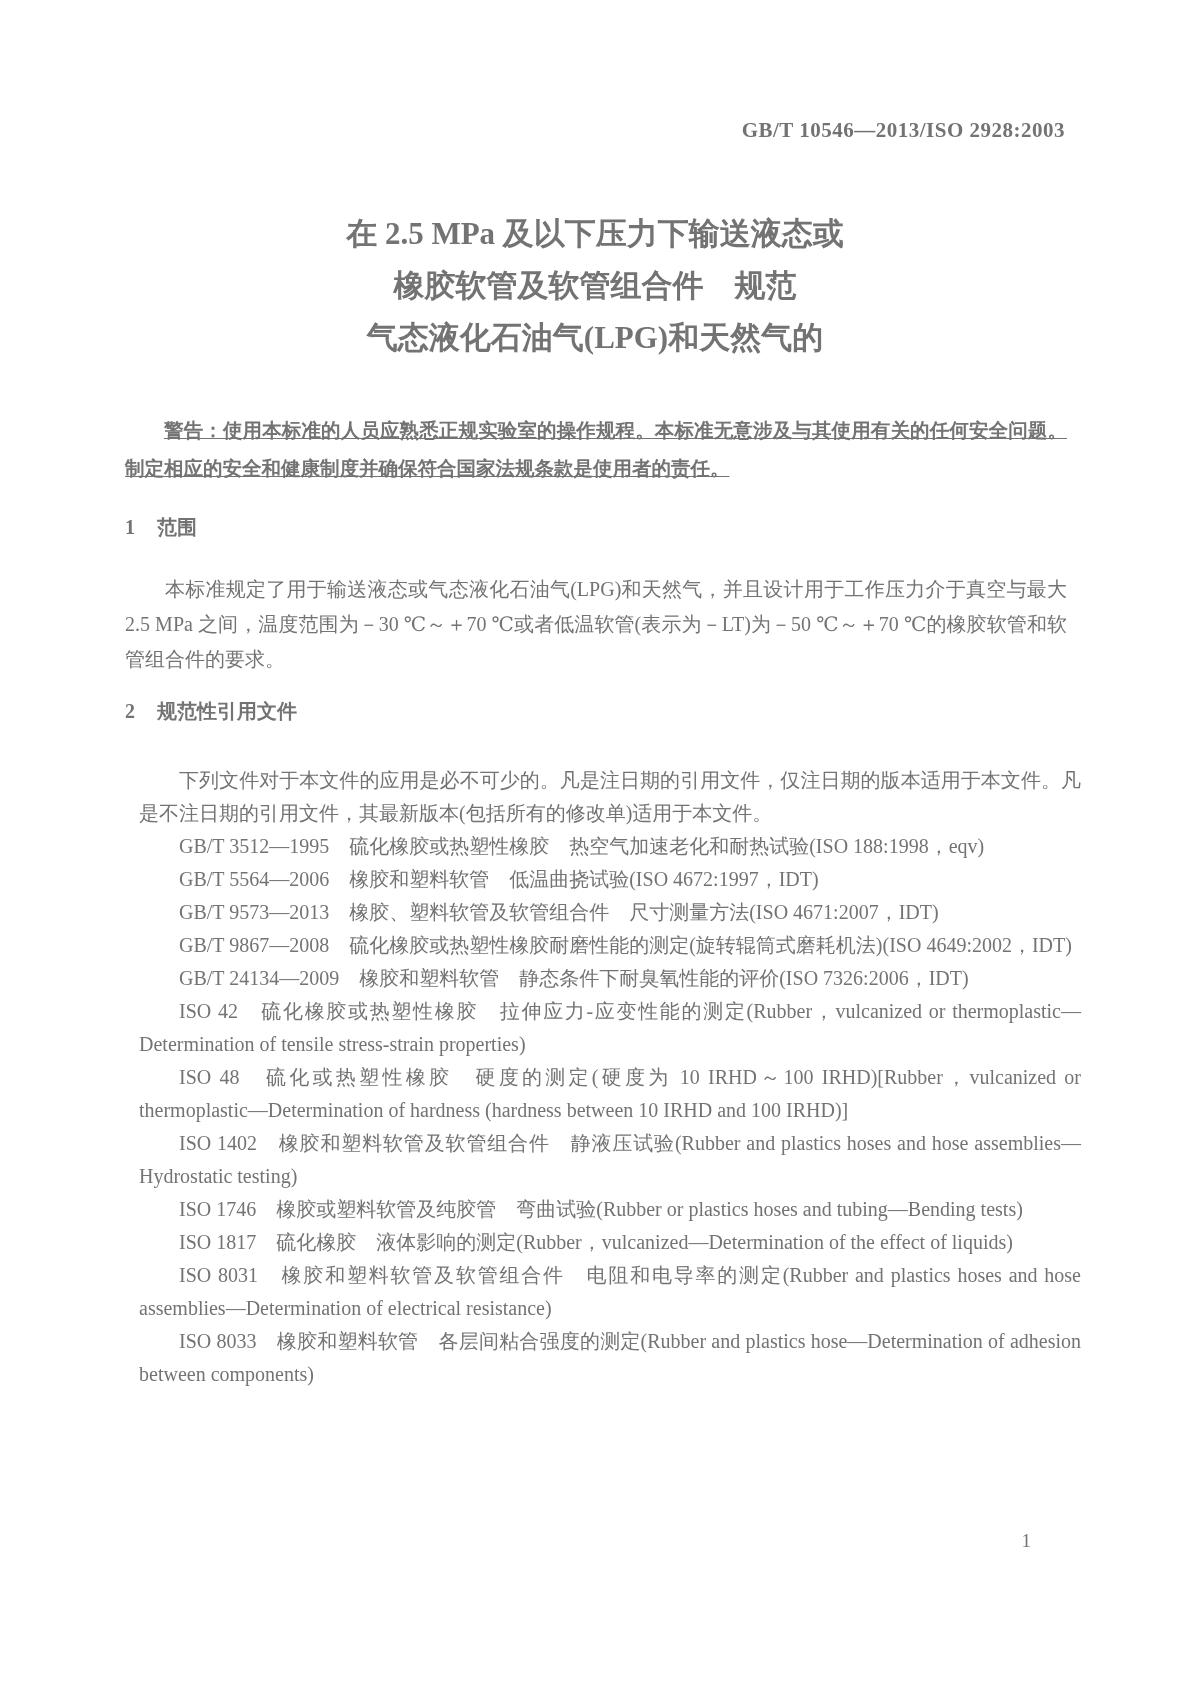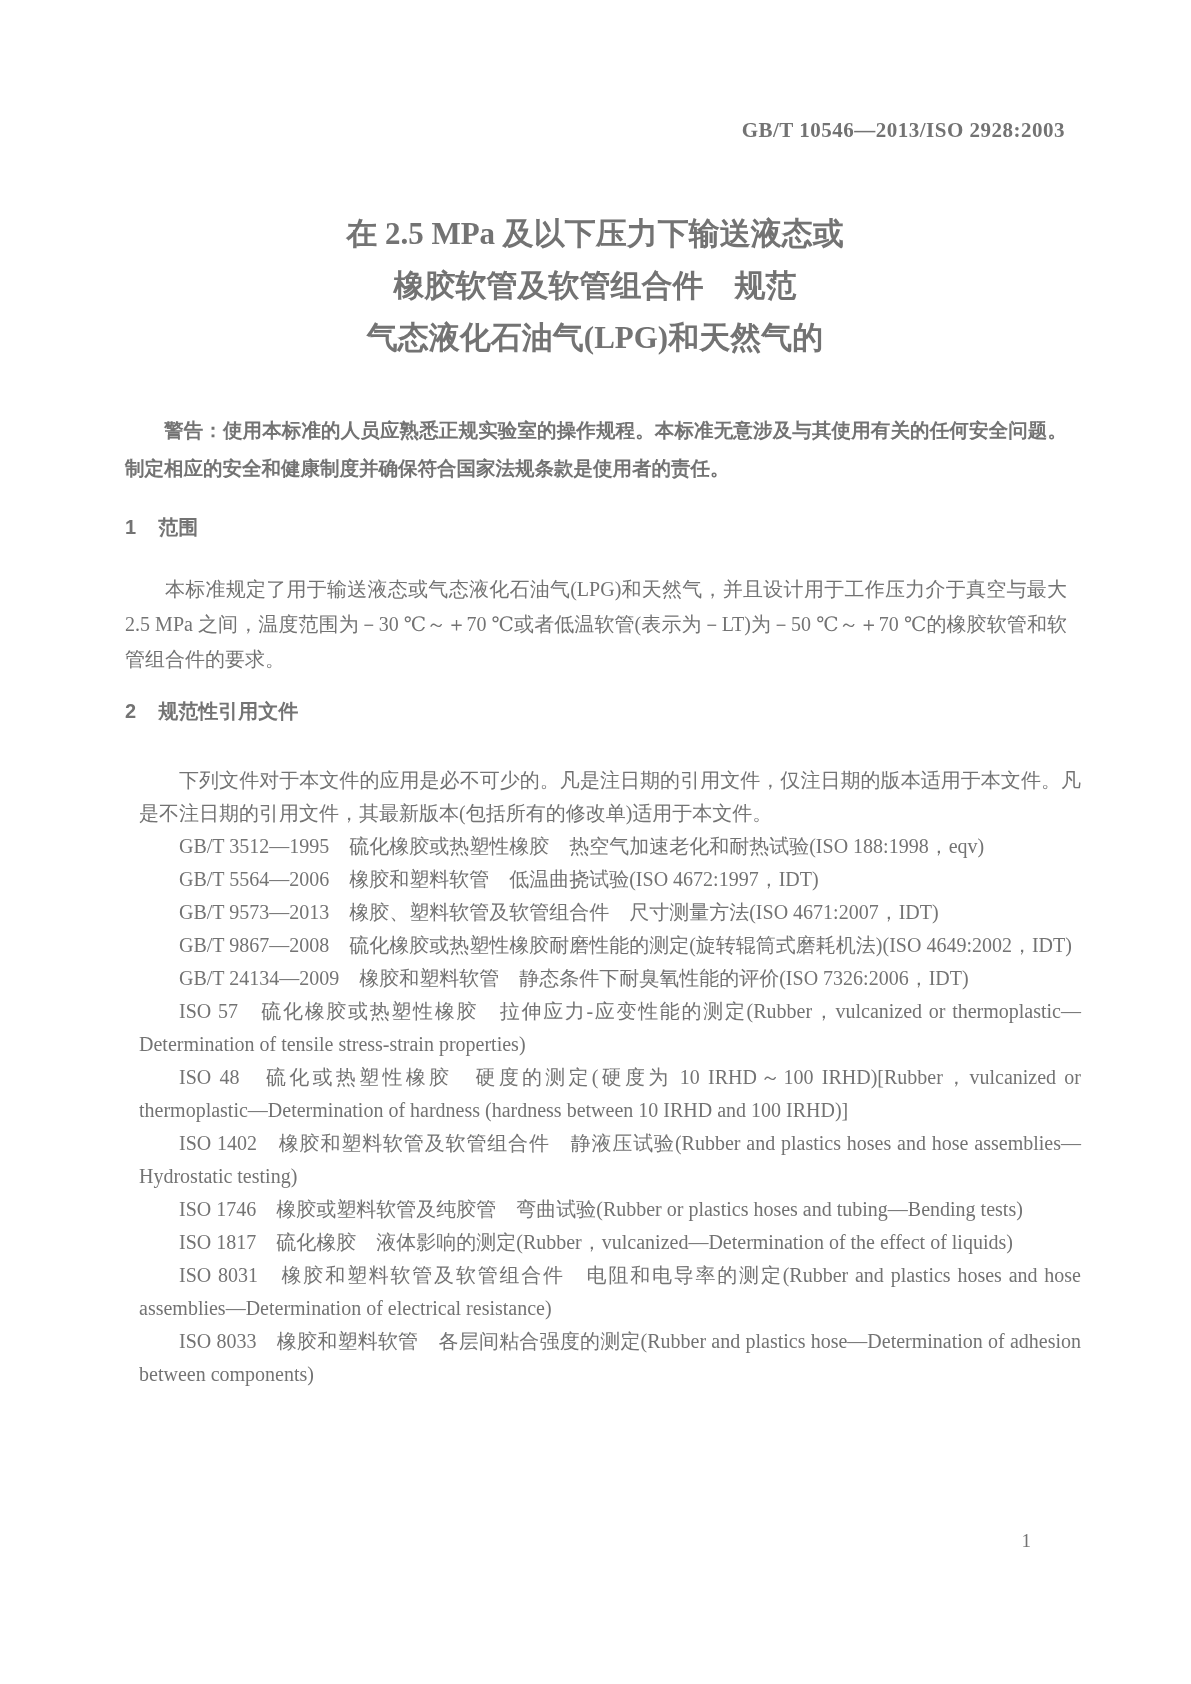--- a/index.html
+++ b/index.html
@@ -34,25 +34,26 @@
   .warning {
     position: absolute;
     top: 412px; left: 125px; width: 942px;
     margin: 0;
     font-family: "DejaVu Sans", "Liberation Sans", sans-serif;
     font-weight: 600;
     font-size: 19.5px;
     line-height: 38px;
     text-indent: 2em;
     text-align: justify;
+    text-decoration: underline;
   }
   .sec-heading {
     position: absolute;
     left: 125px; width: 940px;
-    font-family: Liberation Sans, sans-serif;
+    font-family: Liberation Serif, serif;
     font-weight: bold;
     font-size: 20px;
   }
   .sec-heading .sec-num { margin-right: 1.1em; }
   .h-sec1 { top: 514px; }
   .h-sec2 { top: 698px; }
   .scope {
     position: absolute;
     top: 572px; left: 125px; width: 942px;
     margin: 0;
@@ -103,21 +104,21 @@
     <span class="sec-num">2</span><span>规范性引用文件</span>
   </div>
 
   <div class="refs">
     <p>下列文件对于本文件的应用是必不可少的。凡是注日期的引用文件，仅注日期的版本适用于本文件。凡是不注日期的引用文件，其最新版本(包括所有的修改单)适用于本文件。</p>
     <p>GB/T 3512—1995　硫化橡胶或热塑性橡胶　热空气加速老化和耐热试验(ISO 188:1998，eqv)</p>
     <p>GB/T 5564—2006　橡胶和塑料软管　低温曲挠试验(ISO 4672:1997，IDT)</p>
     <p>GB/T 9573—2013　橡胶、塑料软管及软管组合件　尺寸测量方法(ISO 4671:2007，IDT)</p>
     <p>GB/T 9867—2008　硫化橡胶或热塑性橡胶耐磨性能的测定(旋转辊筒式磨耗机法)(ISO 4649:2002，IDT)</p>
     <p>GB/T 24134—2009　橡胶和塑料软管　静态条件下耐臭氧性能的评价(ISO 7326:2006，IDT)</p>
-    <p>ISO 57　硫化橡胶或热塑性橡胶　拉伸应力-应变性能的测定(Rubber，vulcanized or thermoplastic—Determination of tensile stress-strain properties)</p>
+    <p>ISO 42　硫化橡胶或热塑性橡胶　拉伸应力-应变性能的测定(Rubber，vulcanized or thermoplastic—Determination of tensile stress-strain properties)</p>
     <p>ISO 48　硫化或热塑性橡胶　硬度的测定(硬度为 10 IRHD～100 IRHD)[Rubber，vulcanized or thermoplastic—Determination of hardness (hardness between 10 IRHD and 100 IRHD)]</p>
     <p>ISO 1402　橡胶和塑料软管及软管组合件　静液压试验(Rubber and plastics hoses and hose assemblies—Hydrostatic testing)</p>
     <p>ISO 1746　橡胶或塑料软管及纯胶管　弯曲试验(Rubber or plastics hoses and tubing—Bending tests)</p>
     <p>ISO 1817　硫化橡胶　液体影响的测定(Rubber，vulcanized—Determination of the effect of liquids)</p>
     <p>ISO 8031　橡胶和塑料软管及软管组合件　电阻和电导率的测定(Rubber and plastics hoses and hose assemblies—Determination of electrical resistance)</p>
     <p>ISO 8033　橡胶和塑料软管　各层间粘合强度的测定(Rubber and plastics hose—Determination of adhesion between components)</p>
   </div>
 
   <div class="page-num">1</div>
 

